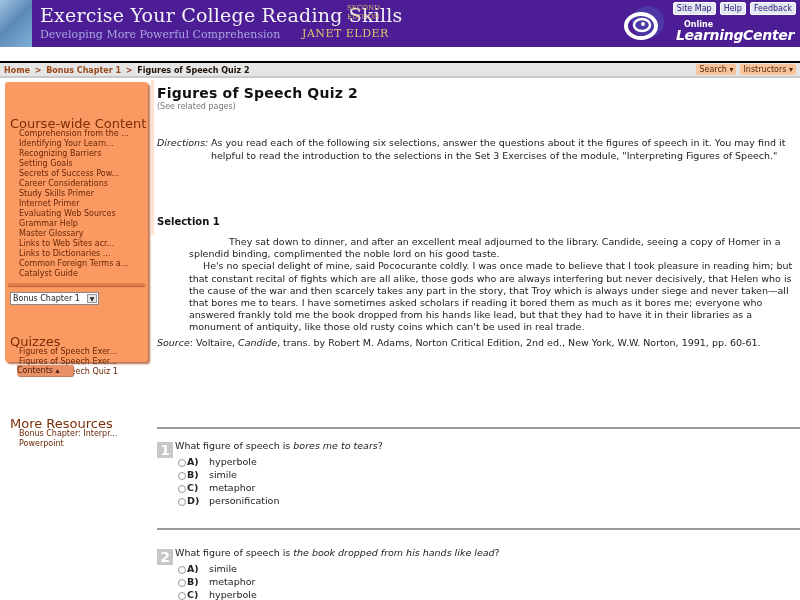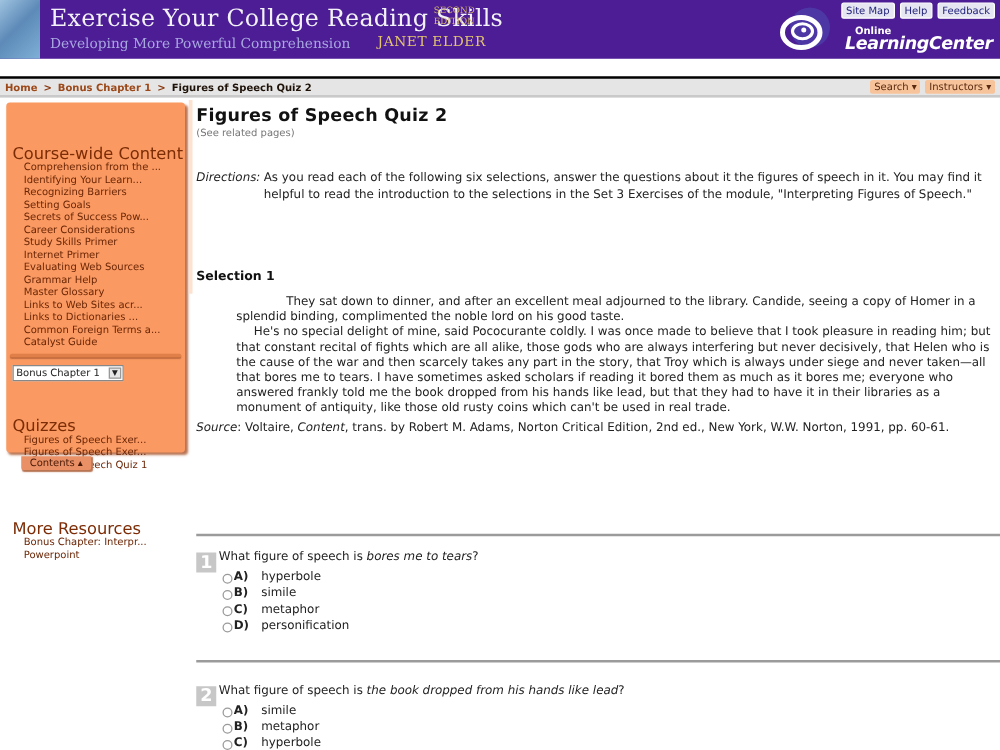--- a/index.html
+++ b/index.html
@@ -48,21 +48,21 @@
     border-radius: 3px; box-shadow: 2px 2px 2px #b87452; }
   .sidebar .sec { font-size: 13px; font-weight: normal; color: #7c2c06; padding-left: 5px; line-height: 10px; margin-top: 32px; }
   .sidebar .item { font-size: 8px; color: #6b2606; padding-left: 14px; line-height: 10px; white-space: nowrap; cursor: pointer; }
   .sidebar .item.active { color: #ffffff; font-weight: bold; }
   .sidebar .divider { margin: 4px 3px 6px 3px; height: 3px; background: #e07f48; border-radius: 2px; box-shadow: 0 1px 1px #b26036; }
   .sidebar .chapsel { margin: 0 0 3px 5px; width: 89px; height: 13px; background: #fff; border: 1px solid #888;
     font-size: 8px; color: #222; display: flex; align-items: center; padding-left: 2px; position: relative; cursor: pointer; }
   .sidebar .chapsel .arrow { position: absolute; right: 1px; top: 1px; width: 10px; height: 9px; background: #e6e6e6;
     border: 1px solid #999; font-size: 6px; text-align: center; line-height: 8px; }
   .contents-tab { position: absolute; left: 17px; top: 365px; width: 56px; height: 11px; background: #e99066;
-    font-size: 8px; color: #4a1a08; text-align: center; line-height: 11px; border-radius: 0 0 2px 2px; cursor: pointer;
+    font-size: 8px; color: #4a1a08; text-align: left; line-height: 11px; border-radius: 0 0 2px 2px; cursor: pointer;
     box-shadow: 1px 1px 1px #b87452; }
 
   
   .mainrule { position: absolute; left: 151px; top: 80px; width: 3px; height: 155px; background: #fde2cf; }
 
   
   .main { position: absolute; left: 157px; top: 85px; width: 640px; }
   .pagetitle { font-size: 14px; font-weight: bold; color: #111; letter-spacing: 0.2px; }
   .related { font-size: 8px; color: #777; margin-top: 1px; cursor: pointer; }
   .directions { position: absolute; top: 52px; left: 0; width: 640px; font-size: 9.5px; line-height: 12.5px; color: #222; }
@@ -179,21 +179,21 @@
   </div>
 
   <div class="selhead">Selection 1</div>
 
   <div class="passage">
     <p>They sat down to dinner, and after an excellent meal adjourned to the library. Candide, seeing a copy of Homer in a splendid binding, complimented the noble lord on his good taste.</p>
     <p class="cont">He's no special delight of mine, said Pococurante coldly. I was once made to believe that I took pleasure in reading him; but that constant recital of fights which are all alike, those gods who are always interfering but never decisively, that Helen who is the cause of the war and then scarcely takes any part in the story, that Troy which is always under siege and never taken—all that bores me to tears. I have sometimes asked scholars if reading it bored them as much as it bores me; everyone who answered frankly told me the book dropped from his hands like lead, but that they had to have it in their libraries as a monument of antiquity, like those old rusty coins which can't be used in real trade.</p>
   </div>
 
   <div class="source">
-    <i>Source</i><span>: Voltaire, </span><i>Content</i><span>, trans. by Robert M. Adams, Norton Critical Edition, 2nd ed., New York, W.W. Norton, 1991, pp. 60-61.</span>
+    <i>Source</i><span>: Voltaire, </span><i>Candide</i><span>, trans. by Robert M. Adams, Norton Critical Edition, 2nd ed., New York, W.W. Norton, 1991, pp. 60-61.</span>
   </div>
 </div>
 
 <div class="qrule" style="top:427px"></div>
 <div class="qrule" style="top:528px"></div>
 
 <div class="question" style="top:442px">
   <div class="qnum">1</div>
   <div class="qtext">
     <span>What figure of speech is </span><i>bores me to tears</i><span>?</span>

